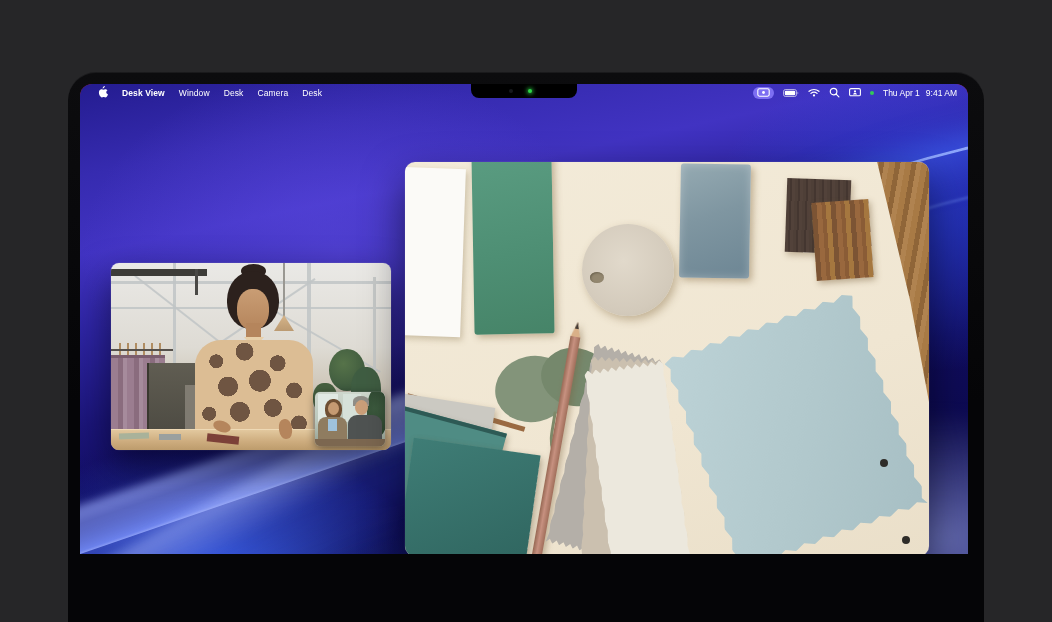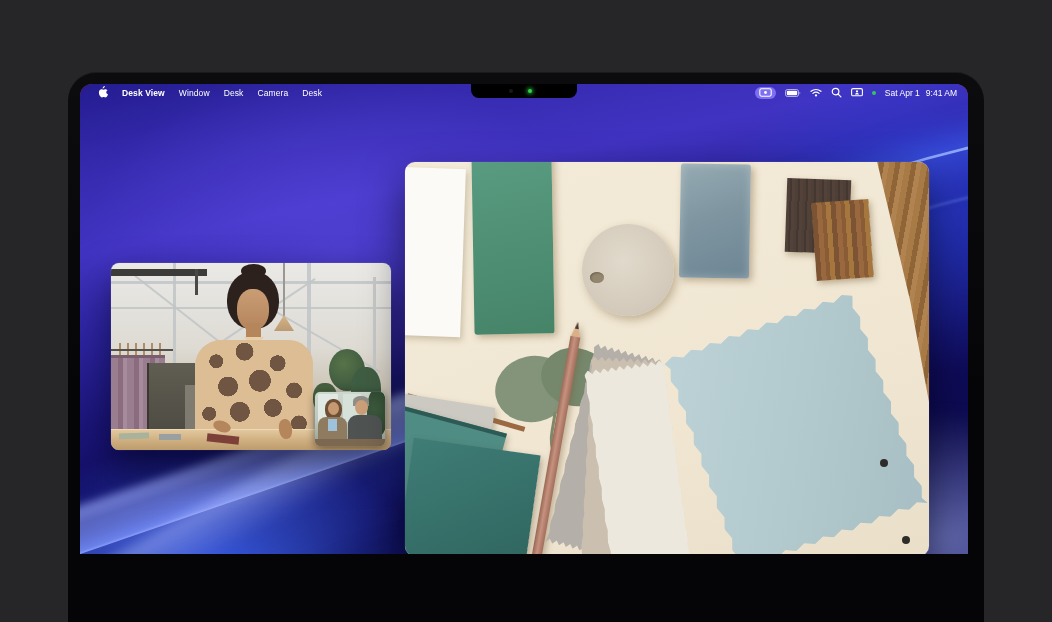--- a/index.html
+++ b/index.html
@@ -197,21 +197,21 @@
             <circle cx="5" cy="5" r="3.6" fill="none" stroke="#fff" stroke-width="1.3"></circle>
             <line x1="7.8" y1="7.8" x2="10.8" y2="10.8" stroke="#fff" stroke-width="1.3" stroke-linecap="round"></line>
           </svg>
         <svg width="12" height="10" viewBox="0 0 12 10">
             <rect x="0.6" y="0.6" width="10.8" height="7.2" rx="1.4" fill="none" stroke="#fff" stroke-width="1.1"></rect>
             <circle cx="6" cy="3.4" r="1.1" fill="#fff"></circle>
             <path d="M4 6.6c0-1 .9-1.7 2-1.7s2 .7 2 1.7z" fill="#fff"></path>
           </svg>
         <div class="greendot"></div>
         <div class="mb-time">
-          <span>Sat Apr 1</span>
+          <span>Thu Apr 1</span>
           <span>9:41 AM</span>
         </div>
       </div>
     </div>
 
     <div class="abs notch">
       <div class="abs lens"></div>
       <div class="abs camdot"></div>
     </div>
 

